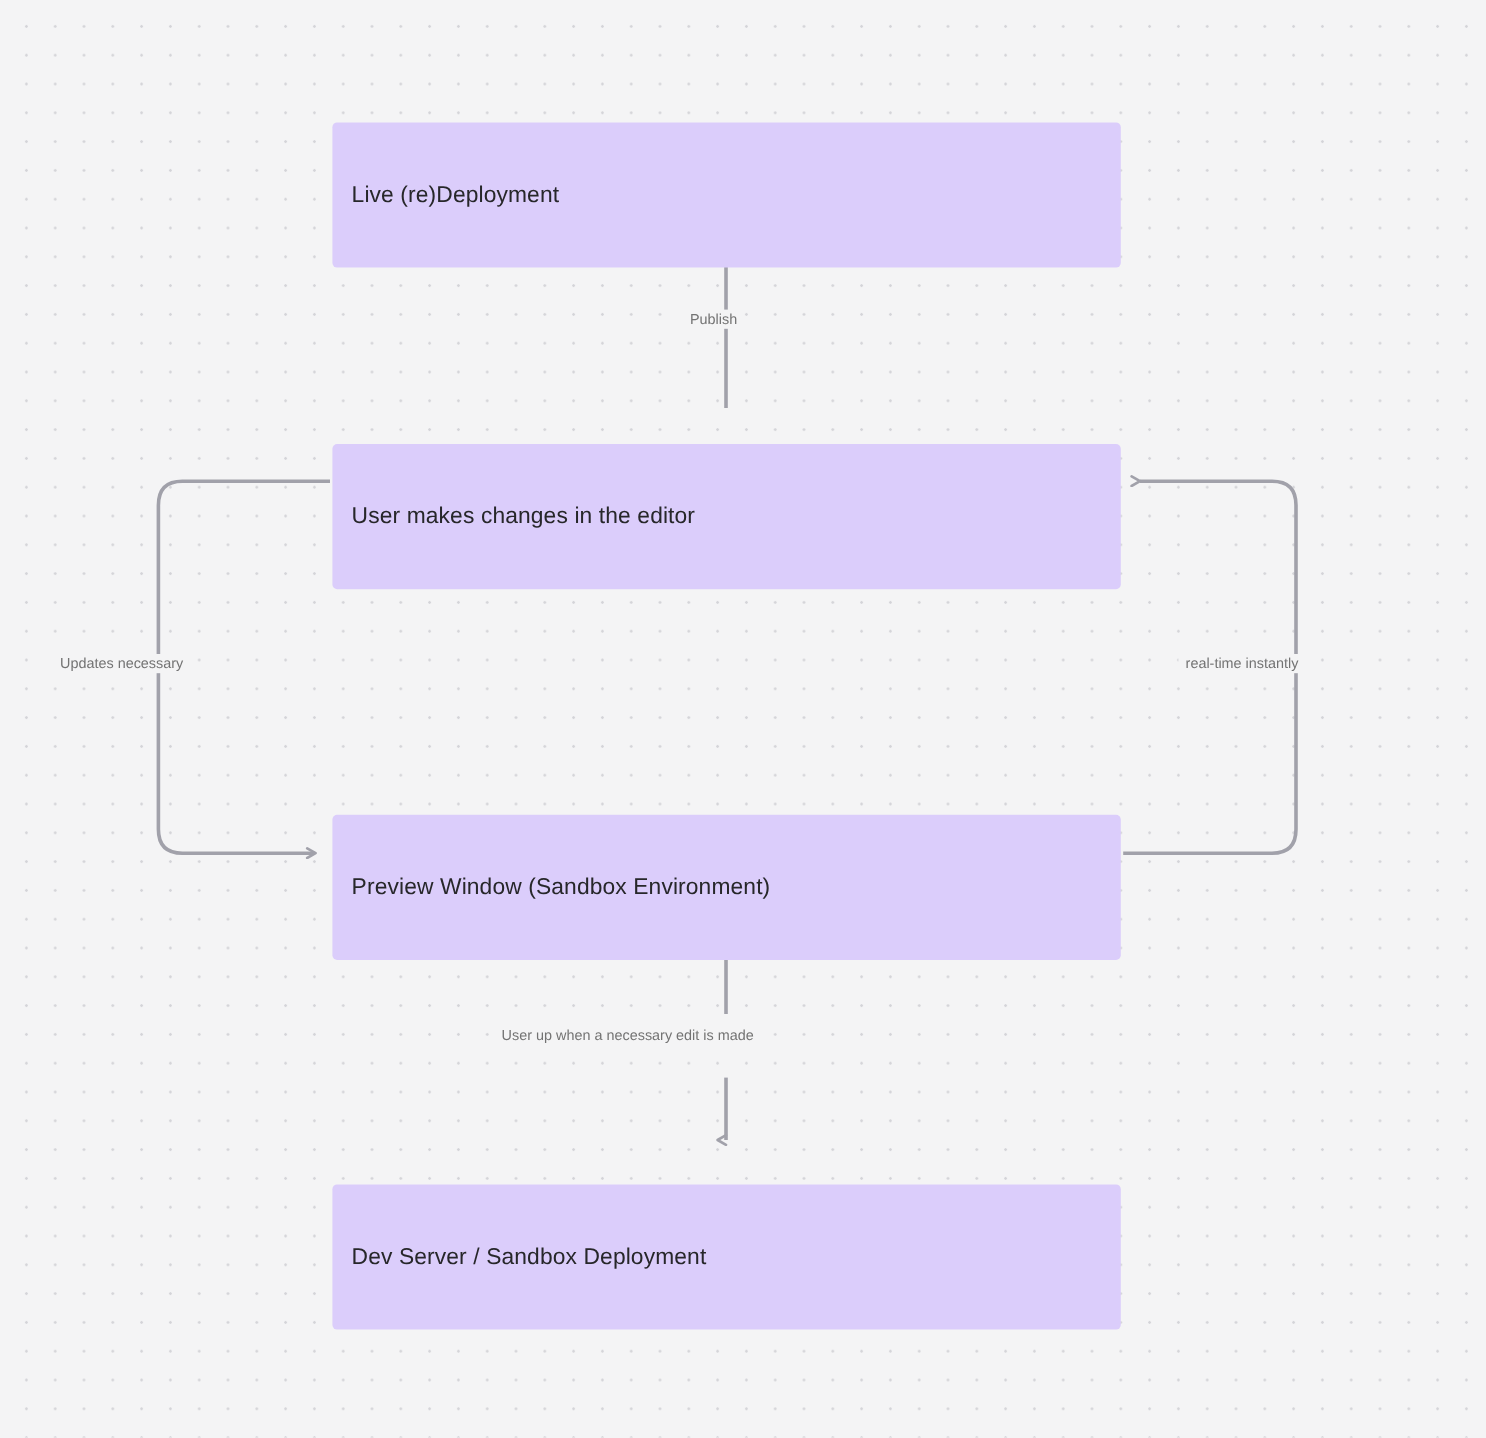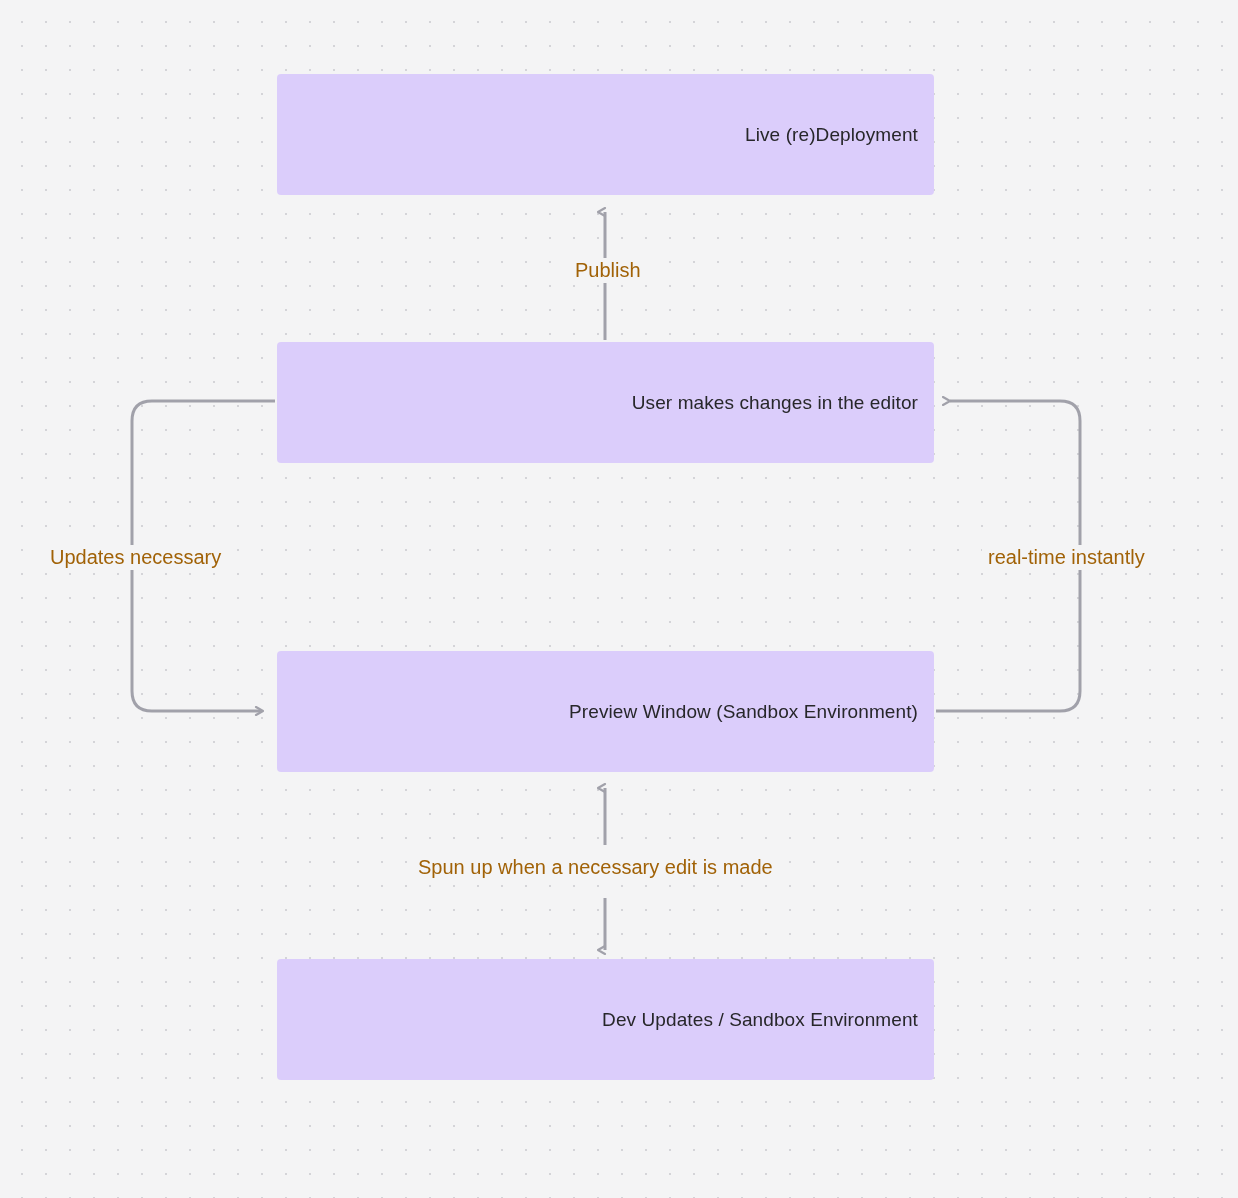--- a/index.html
+++ b/index.html
@@ -23,47 +23,48 @@
     background-size: 24px 24px;
     background-position: 10px 10px;
   }
 
   .node {
     position: absolute;
     background-color: #dbcdfb;
     border-radius: 4px;
     display: flex;
     align-items: center;
-    justify-content: flex-end;
+    justify-content: flex-start;
     color: #27272a;
     font-size: 19px;
     letter-spacing: 0.1px;
     text-align: center;
     box-sizing: border-box;
     padding: 16px 16px;
+    margin-top: 28px;
   }
 
   #node-live       { left: 277px; top: 74px;  width: 657px; height: 121px; }
   #node-user       { left: 277px; top: 342px; width: 657px; height: 121px; }
   #node-preview    { left: 277px; top: 651px; width: 657px; height: 121px; }
   #node-devserver  { left: 277px; top: 959px; width: 657px; height: 121px; }
 
   #edges {
     position: absolute;
     left: 0;
     top: 0;
     width: 1238px;
     height: 1198px;
     pointer-events: none;
   }
 
   .edge-label {
     position: absolute;
-    color: #a16207;
-    font-size: 20px;
+    color: #737373;
+    font-size: 12px;
     white-space: nowrap;
     background-color: #f4f4f5;
     padding: 1px 6px;
     box-sizing: border-box;
   }
 
   #label-publish         { left: 569px; top: 258px; }
   #label-updates         { left: 44px;  top: 545px; }
   #label-realtime        { left: 982px; top: 545px; }
   #label-spun            { left: 412px; top: 855px; }
@@ -113,21 +114,21 @@
 
   <div class="node" id="node-preview">
     <span>Preview Window (Sandbox Environment)</span>
   </div>
 
   <div class="node" id="node-user">
     <span>User makes changes in the editor</span>
   </div>
 
   <div class="node" id="node-devserver">
-    <span>Dev Updates / Sandbox Environment</span>
+    <span>Dev Server / Sandbox Deployment</span>
   </div>
 
   <div class="edge-label" id="label-publish">Publish</div>
   <div class="edge-label" id="label-updates">Updates necessary</div>
   <div class="edge-label" id="label-realtime">real-time instantly</div>
-  <div class="edge-label" id="label-spun">Spun up when a necessary edit is made</div>
+  <div class="edge-label" id="label-spun">User up when a necessary edit is made</div>
 
 </div>
 
 </body></html>

